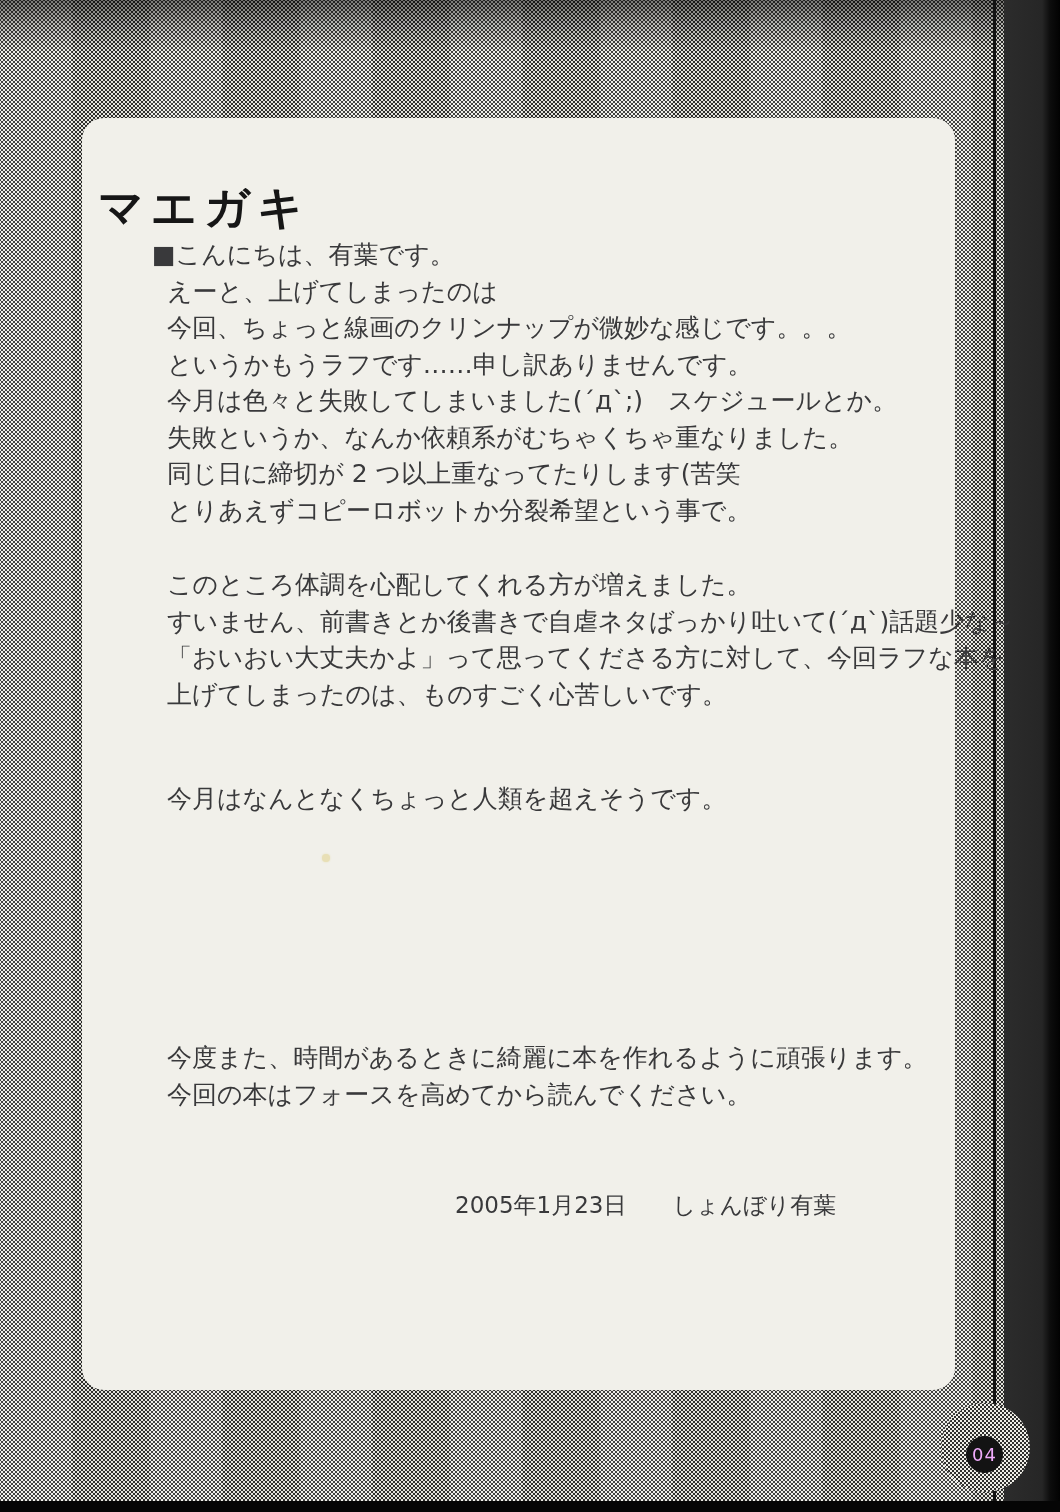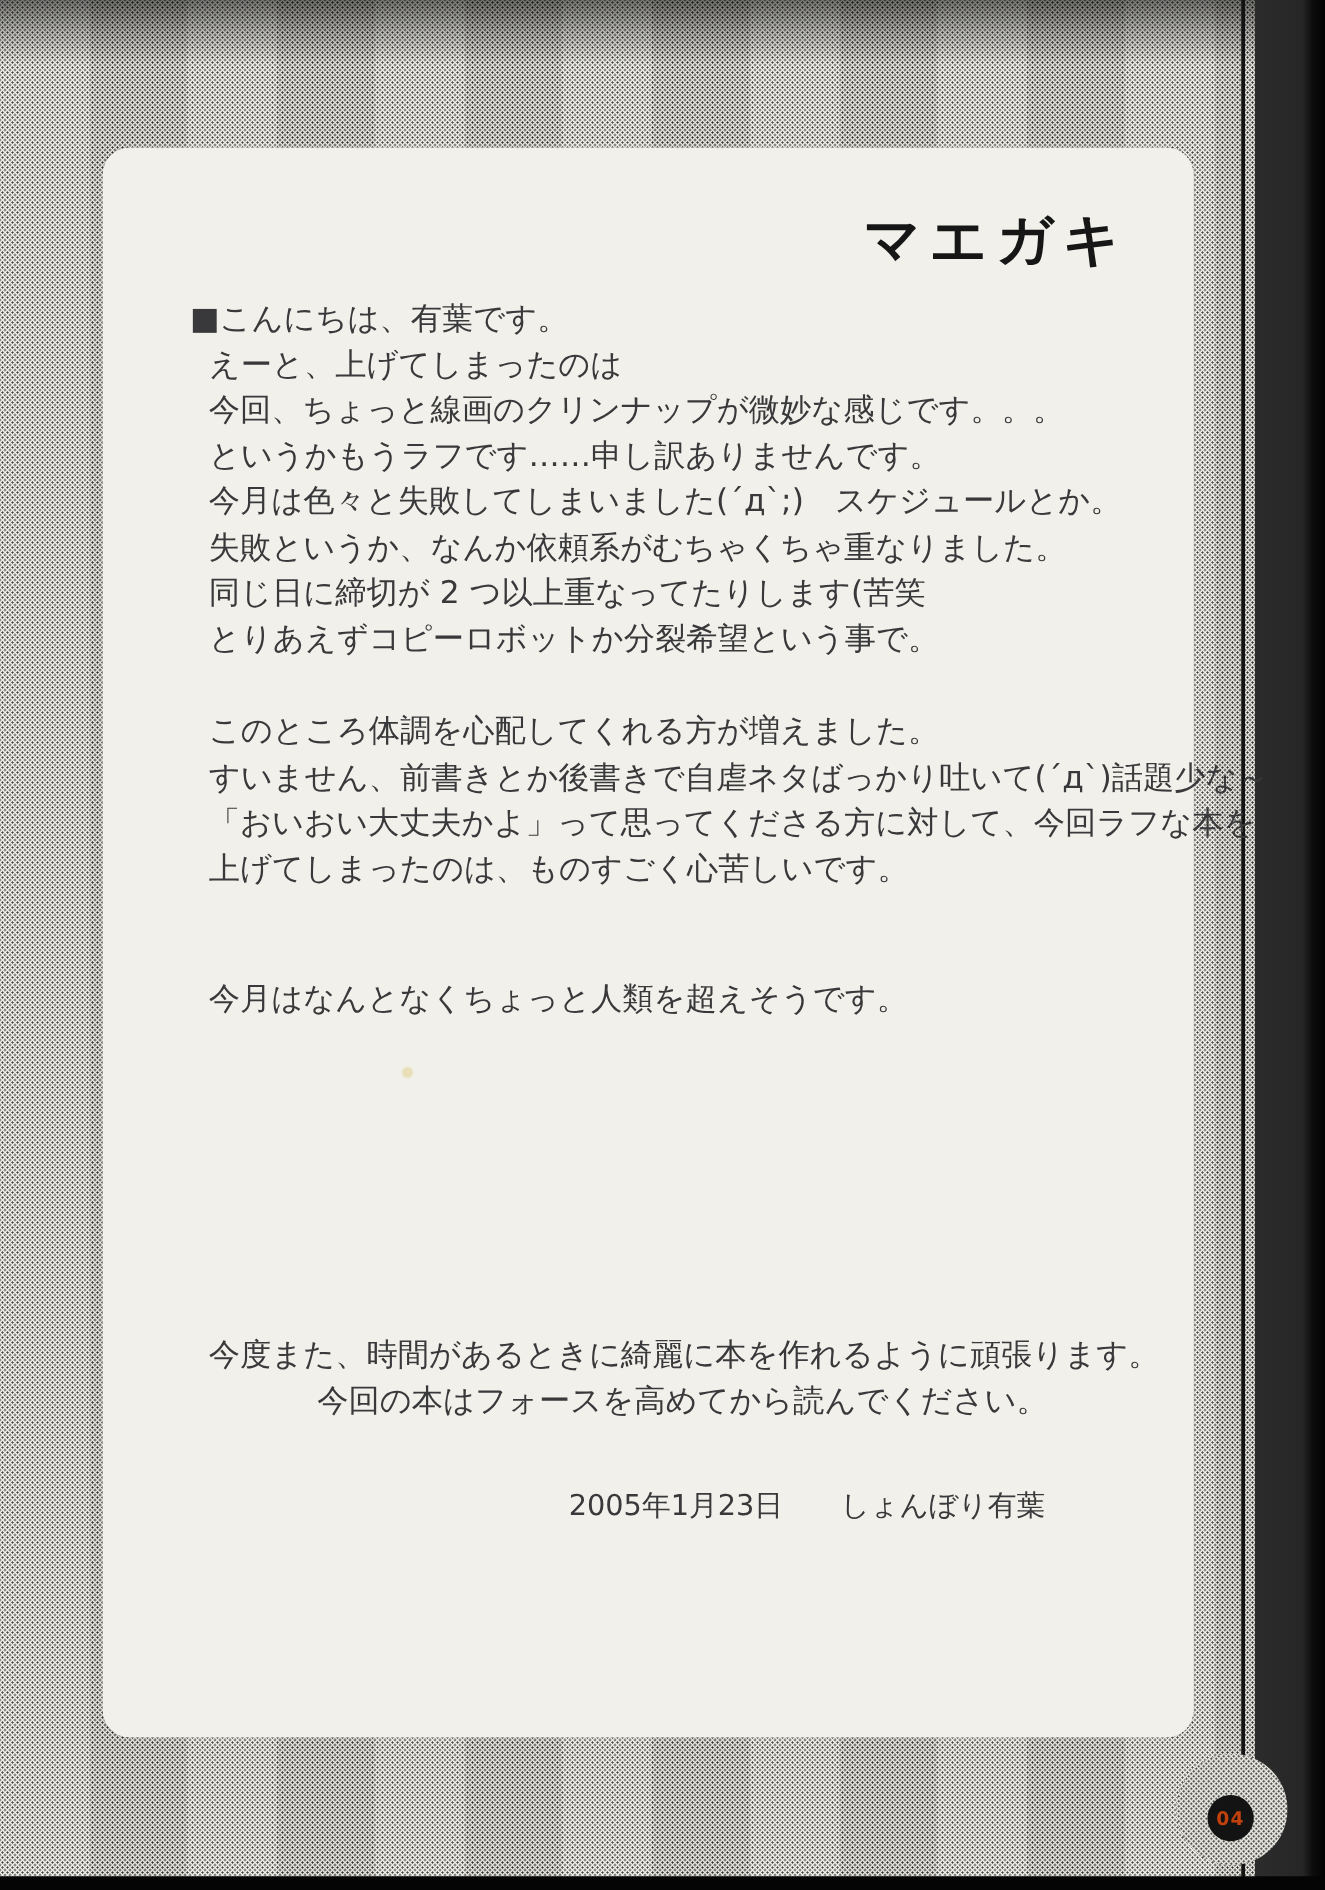--- a/index.html
+++ b/index.html
@@ -37,49 +37,49 @@
   .bottom-strip{
     position:absolute;left:0;right:0;bottom:0;height:11px;background:#050505;z-index:6;
   }
   
   .card{
     position:absolute;left:82px;top:118px;width:873px;height:1272px;
     background:#f1f0ea;border-radius:22px;z-index:3;
     box-shadow:0 0 0 1px rgba(0,0,0,.08);
   }
   .title{
-    position:absolute;left:0;right:52px;top:44px;margin:0;
-    text-align:right;font-size:45px;font-weight:900;color:#161616;
+    position:absolute;left:0;right:52px;top:44px;margin:16px;
+    text-align:left;font-size:45px;font-weight:900;color:#161616;
     letter-spacing:7px;
   }
   .para{position:absolute;left:70px;right:30px;color:#39393b;font-size:25px;line-height:36.5px;}
   .para .line{padding-left:15px;white-space:nowrap;}
   .para .line.flush{padding-left:0;}
   .p1{top:119px;}
   .p2{top:449px;}
   .p3{top:631px;margin-top:32px;}
-  .p4{top:948px;text-align:center;}
+  .p4{top:922px;}
   .date-line{
     position:absolute;left:373px;top:1069px;color:#39393b;
     font-size:23px;line-height:36.5px;white-space:nowrap;
   }
   .speck{
     position:absolute;left:240px;top:736px;width:8px;height:8px;border-radius:50%;
     background:#e8dfb6;box-shadow:0 0 2px #e8dfb6;
   }
   
   .page-bump{
     position:absolute;left:941px;top:1403px;width:89px;height:89px;border-radius:50%;z-index:4;
   }
   .page-num{
     position:absolute;left:25px;top:33px;width:37px;height:37px;border-radius:50%;
     background:#131313;display:flex;align-items:center;justify-content:center;
   }
   .page-num span{
-    color:#c2410c;font-size:15px;font-weight:bold;letter-spacing:1px;
+    color:#f0abfc;font-size:18px;font-weight:normal;letter-spacing:1px;
     font-family:"DejaVu Sans","Liberation Sans",sans-serif;
   }
 </style>
 </head>
 <body>
 
 <div class="bg halftone"></div>
 <div class="band-overlay"></div>
 <div class="thin-rule"></div>
 <div class="right-strip"></div>

